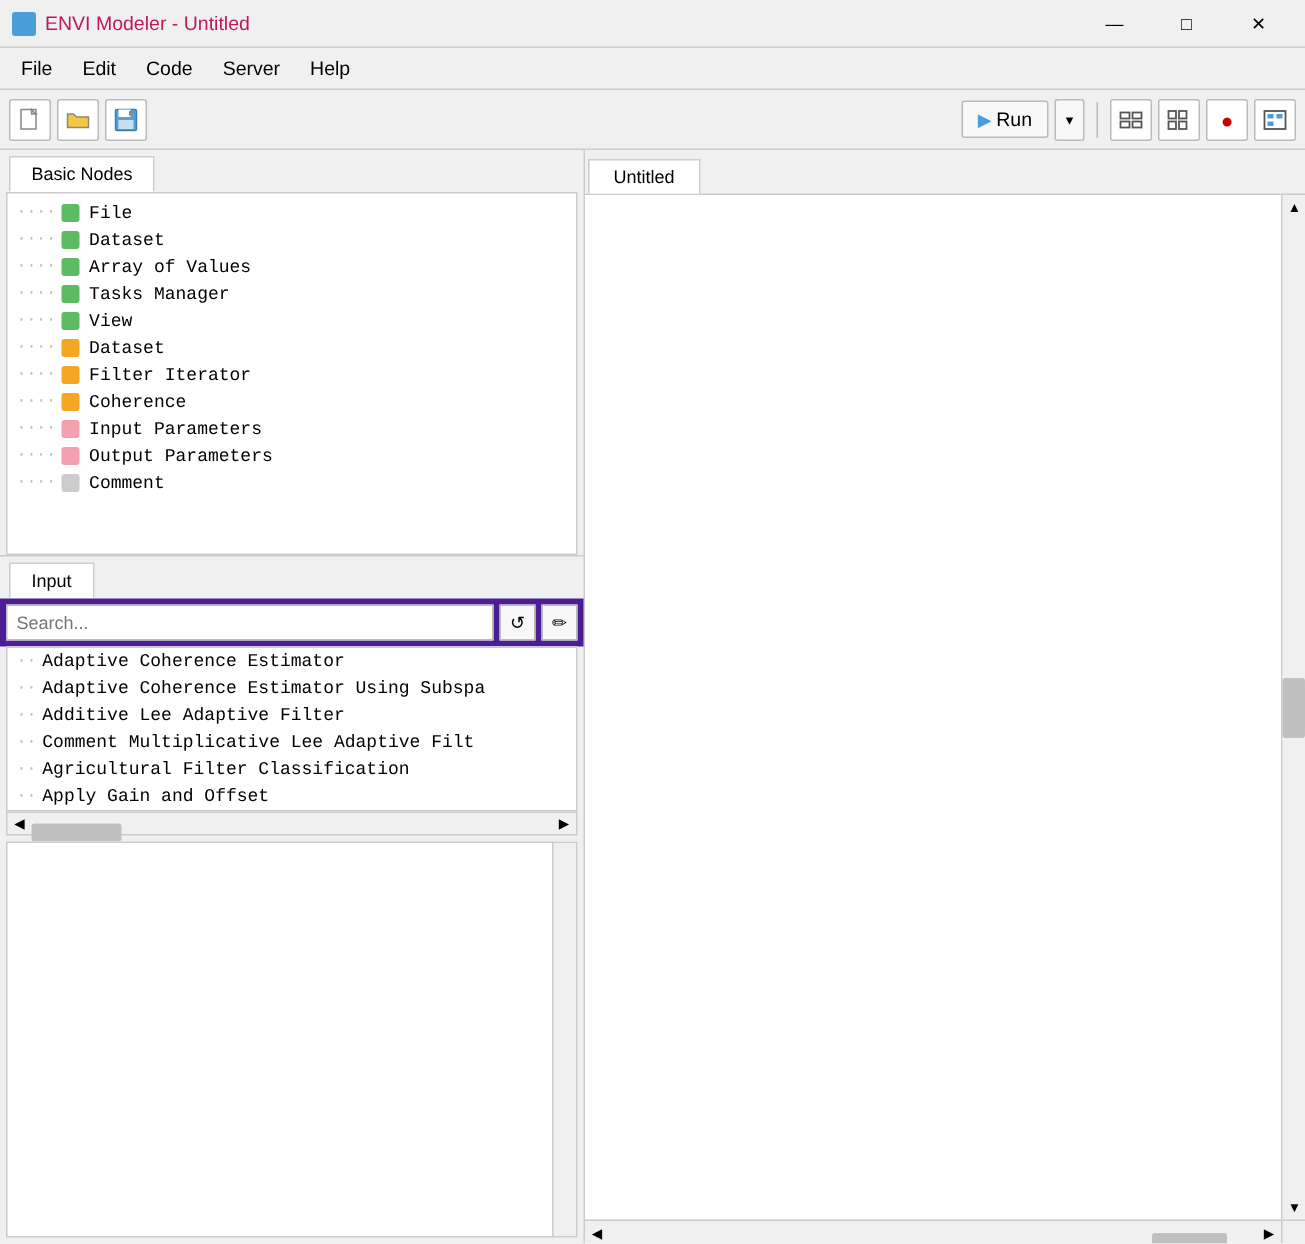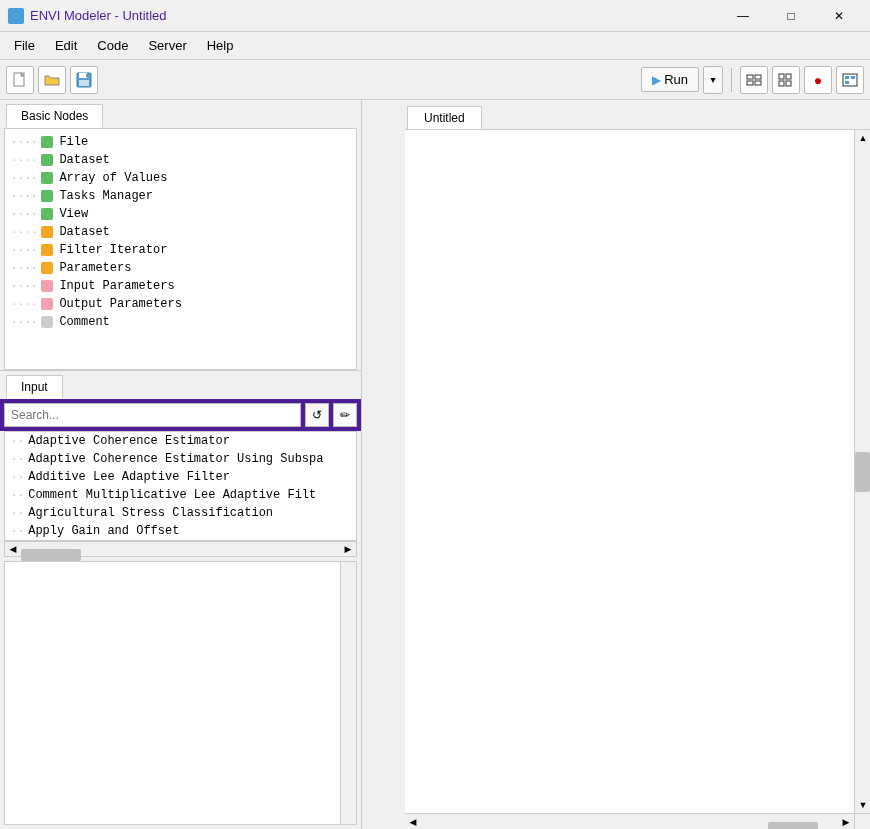--- a/index.html
+++ b/index.html
@@ -26,21 +26,21 @@
       width: 16px;
       height: 16px;
       margin-right: 6px;
       background: #4a9eda;
       border-radius: 2px;
       flex-shrink: 0;
     }
     .title-bar-text {
       flex: 1;
       font-size: 13px;
-      color: #4c1d95;
+      color: #be185d;
     }
     .title-bar-controls {
       display: flex;
       gap: 2px;
     }
     .title-btn {
       width: 46px;
       height: 32px;
       border: none;
       background: transparent;
@@ -129,21 +129,21 @@
     }
 
     
     .main-layout {
       display: flex;
       height: calc(829px - 32px - 28px - 40px);
     }
 
     
     .left-panel {
-      width: 362px;
+      width: 390px;
       display: flex;
       flex-direction: column;
       border-right: 1px solid #ccc;
       background: #f0f0f0;
     }
 
     
     .basic-nodes-section {
       flex: 0 0 auto;
       height: 270px;
@@ -281,21 +281,20 @@
       background: #f0f0f0;
       border-left: 1px solid #ccc;
     }
 
     
     .right-panel {
       flex: 1;
       display: flex;
       flex-direction: column;
       background: #f0f0f0;
-      margin-left: 43px;
     }
     .canvas-tabs {
       height: 30px;
       display: flex;
       align-items: flex-end;
       padding: 0 0 0 0;
       border-bottom: 1px solid #ccc;
       background: #f0f0f0;
     }
     .canvas-tab {
@@ -495,21 +494,21 @@
       <span>Dataset</span>
     </div>
             <div class="node-item">
       <span style="color:#bbb; margin-right:4px; font-size:11px;">····</span>
       <span style="display:inline-block; width:12px; height:12px; background:#f5a623; border-radius:2px; margin-right:6px; flex-shrink:0;"></span>
       <span>Filter Iterator</span>
     </div>
             <div class="node-item">
       <span style="color:#bbb; margin-right:4px; font-size:11px;">····</span>
       <span style="display:inline-block; width:12px; height:12px; background:#f5a623; border-radius:2px; margin-right:6px; flex-shrink:0;"></span>
-      <span>Parameters</span>
+      <span>Coherence</span>
     </div>
             <div class="node-item">
       <span style="color:#bbb; margin-right:4px; font-size:11px;">····</span>
       <span style="display:inline-block; width:12px; height:12px; background:#f5a0b0; border-radius:2px; margin-right:6px; flex-shrink:0;"></span>
       <span>Input Parameters</span>
     </div>
             <div class="node-item">
       <span style="color:#bbb; margin-right:4px; font-size:11px;">····</span>
       <span style="display:inline-block; width:12px; height:12px; background:#f5a0b0; border-radius:2px; margin-right:6px; flex-shrink:0;"></span>
       <span>Output Parameters</span>
@@ -550,21 +549,21 @@
             <div class="task-item">
       <span style="color:#bbb; margin-right:4px; font-size:11px;">··</span>
       <span>Additive Lee Adaptive Filter</span>
     </div>
             <div class="task-item">
       <span style="color:#bbb; margin-right:4px; font-size:11px;">··</span>
       <span>Comment Multiplicative Lee Adaptive Filt</span>
     </div>
             <div class="task-item">
       <span style="color:#bbb; margin-right:4px; font-size:11px;">··</span>
-      <span>Agricultural Stress Classification</span>
+      <span>Agricultural Filter Classification</span>
     </div>
             <div class="task-item">
       <span style="color:#bbb; margin-right:4px; font-size:11px;">··</span>
       <span>Apply Gain and Offset</span>
     </div>
           </div>
       </div>
       <div class="h-scroll-bar">
         <div class="scroll-arrow">◀</div>
         <div style="flex:1; position:relative;">

